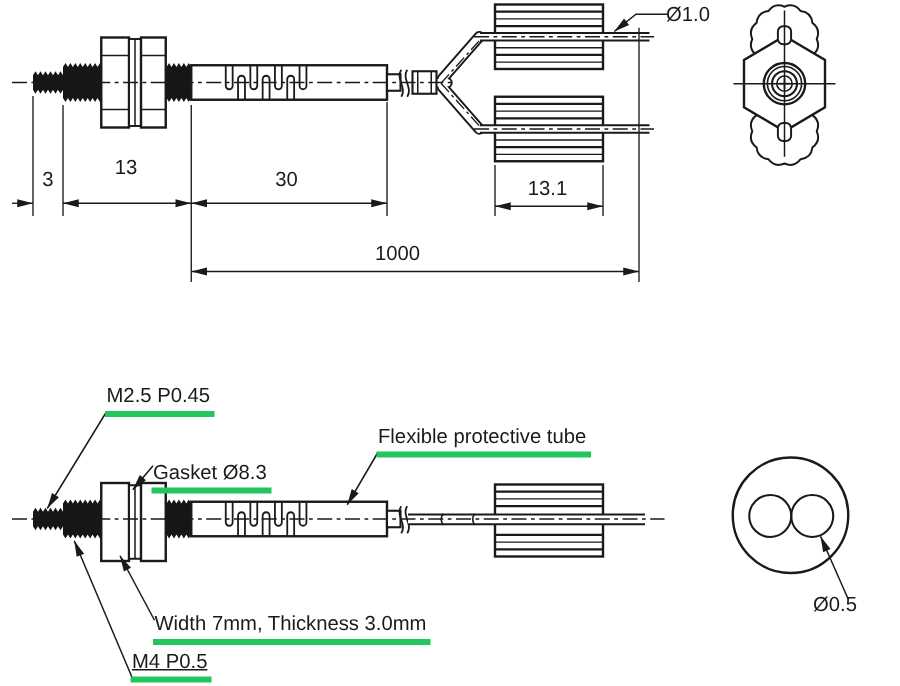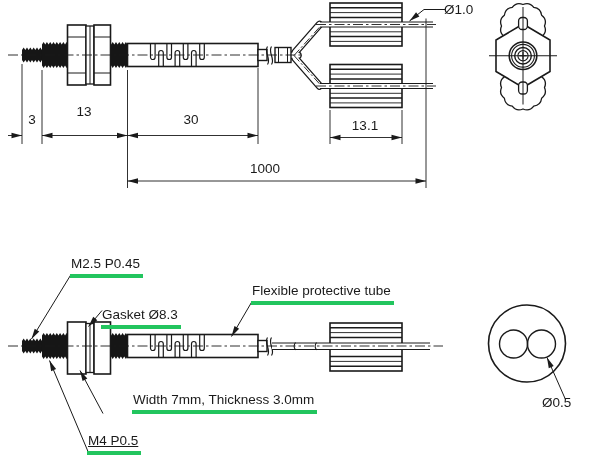--- a/index.html
+++ b/index.html
@@ -168,15 +168,15 @@
   <div class="lbl ctr" style="left:63px;top:104px;width:42px;">13</div>
   <div class="lbl ctr" style="left:170px;top:112px;width:42px;">30</div>
   <div class="lbl ctr" style="left:235px;top:161px;width:60px;">1000</div>
   <div class="lbl ctr" style="left:340px;top:118px;width:50px;">13.1</div>
   <div class="lbl" style="left:444px;top:2px;">Ø1.0</div>
   <div class="lbl" style="left:542px;top:395px;">Ø0.5</div>
 
   <div class="lbl ul" style="left:70px;top:256px;">M2.5 P0.45</div>
   <div class="lbl ul" style="left:101px;top:291px;margin-top:16px;">Gasket Ø8.3</div>
   <div class="lbl ul" style="left:251px;top:283px;">Flexible protective tube</div>
-  <div class="lbl ul" style="left:102px;top:392px;margin-left:30px;">Width 7mm, Thickness 3.0mm</div>
+  <div class="lbl ul" style="left:102px;top:408px;">Width 7mm, Thickness 3.0mm</div>
   <div class="lbl ul" style="left:87px;top:433px;text-decoration:underline;">M4 P0.5</div>
 </div>
 
 </body></html>

